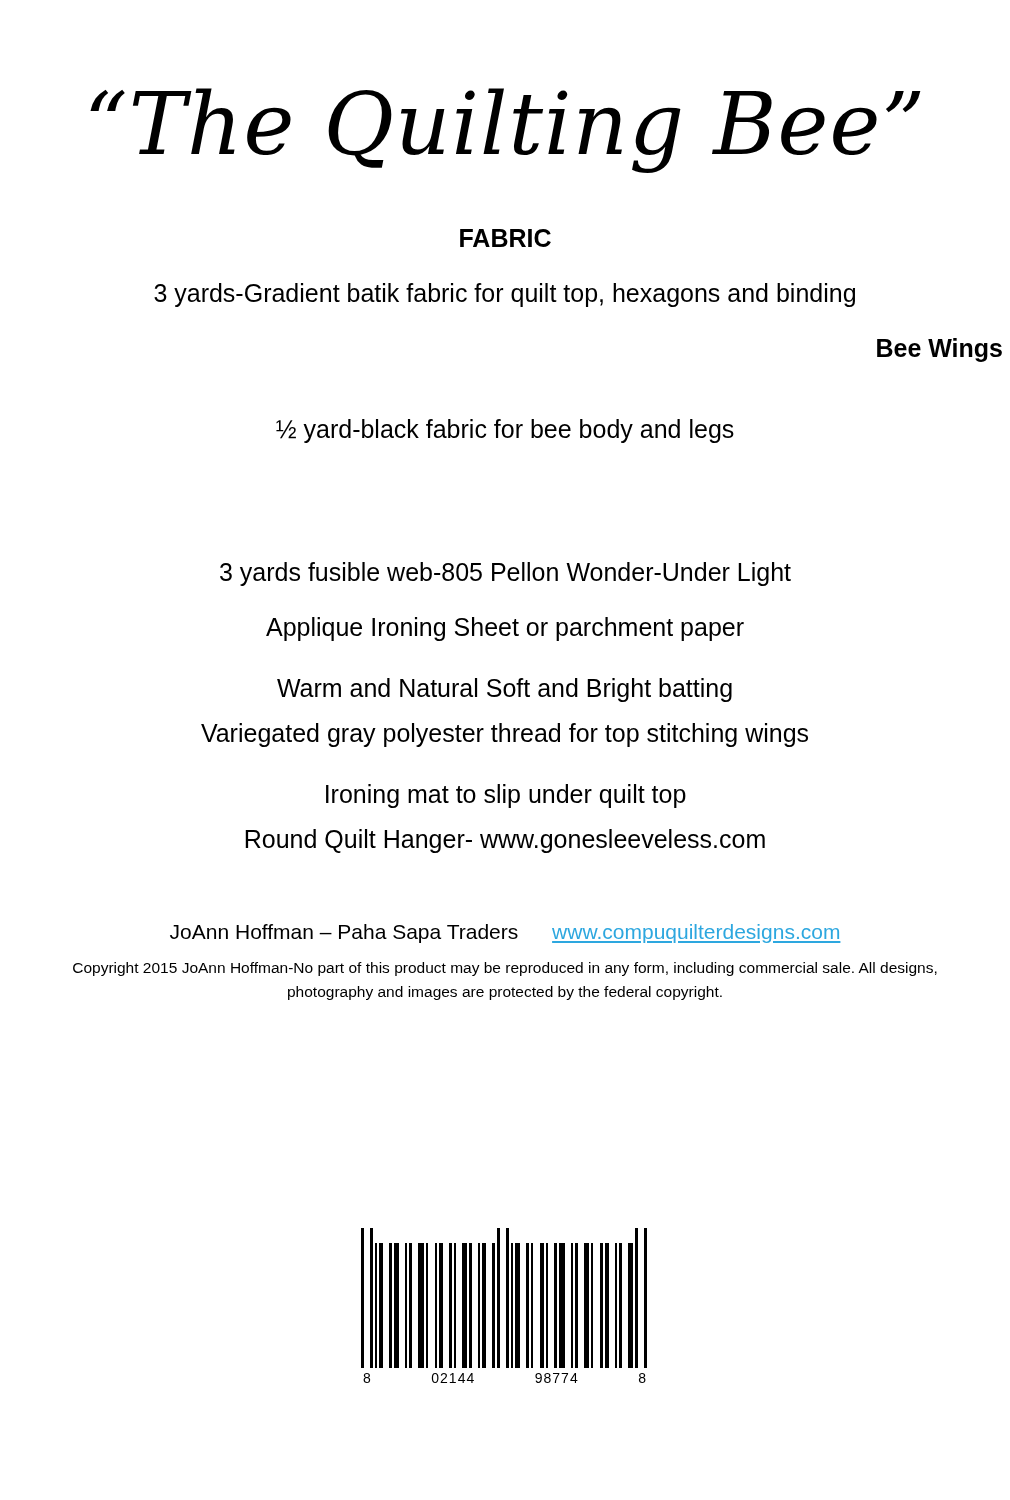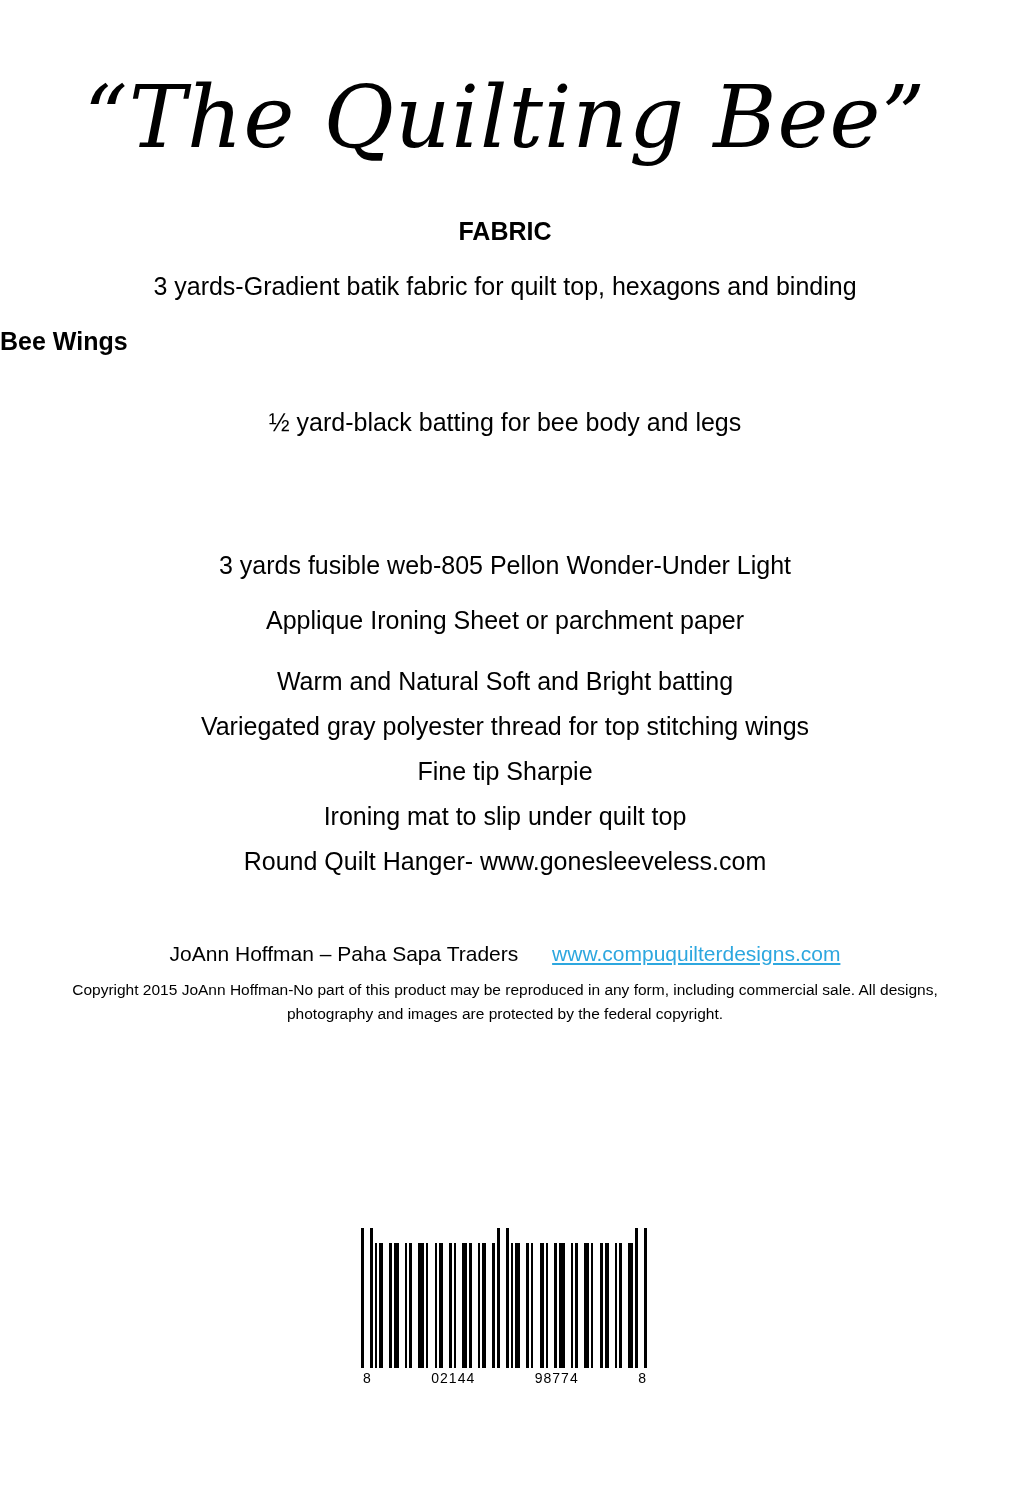--- a/index.html
+++ b/index.html
@@ -13,21 +13,21 @@
     font-family: "Liberation Sans", sans-serif;
     color: #000000;
     position: relative;
     overflow: hidden;
   }
   .page {
     width: 1010px;
     height: 1500px;
     position: relative;
     box-sizing: border-box;
-    padding: 0;
+    padding: 7px;
   }
   .title {
     text-align: center;
     font-family: "DejaVu Serif", serif;
     font-size: 86px;
     font-weight: 400;
     font-style: italic;
     letter-spacing: 1px;
     margin: 0;
     padding-top: 70px;
@@ -40,21 +40,21 @@
     font-weight: 700;
     margin: 0;
   }
   .line {
     text-align: center;
     font-size: 25px;
     font-weight: 400;
     margin: 0;
   }
   .sub-head {
-    text-align: left;
+    text-align: right;
     font-size: 25px;
     font-weight: 700;
     margin: 0;
   }
   .spacer-sm { height: 26px; }
   .spacer-lg { height: 62px; }
   .spacer-xs { height: 16px; }
 
   .fabric-block { margin-top: 52px; }
 
@@ -119,38 +119,37 @@
   <h1 class="title">“The Quilting Bee”</h1>
 
   <div class="fabric-block">
     <p class="section-head">FABRIC</p>
     <div class="spacer-sm"></div>
     <p class="line">3 yards-Gradient batik fabric for quilt top, hexagons and binding</p>
     <div class="spacer-sm"></div>
     <p class="sub-head">Bee Wings</p>
     <div class="spacer-sm"></div>
     <div class="spacer-sm"></div>
-    <p class="line">½ yard-black batting for bee body and legs</p>
+    <p class="line">½ yard-black fabric for bee body and legs</p>
     <div class="spacer-sm"></div>
   </div>
 
   <div class="spacer-lg"></div>
 
   <div>
     <div class="spacer-sm"></div>
     <p class="line">3 yards fusible web-805 Pellon Wonder-Under Light</p>
     <div class="spacer-sm"></div>
     <p class="line">Applique Ironing Sheet or parchment paper</p>
     <div class="spacer-xs"></div>
     <div class="spacer-xs"></div>
     <p class="line">Warm and Natural Soft and Bright batting</p>
     <div class="spacer-xs"></div>
     <p class="line">Variegated gray polyester thread for top stitching wings</p>
     <div class="spacer-xs"></div>
-    <p class="line">Fine tip Sharpie</p>
     <div class="spacer-xs"></div>
     <p class="line">Ironing mat to slip under quilt top</p>
     <div class="spacer-xs"></div>
     <p class="line">Round Quilt Hanger- www.gonesleeveless.com</p>
   </div>
 
   <div class="credits">
     <span class="author">JoAnn Hoffman – Paha Sapa Traders</span>
     <span class="weblink">www.compuquilterdesigns.com</span>
   </div>

